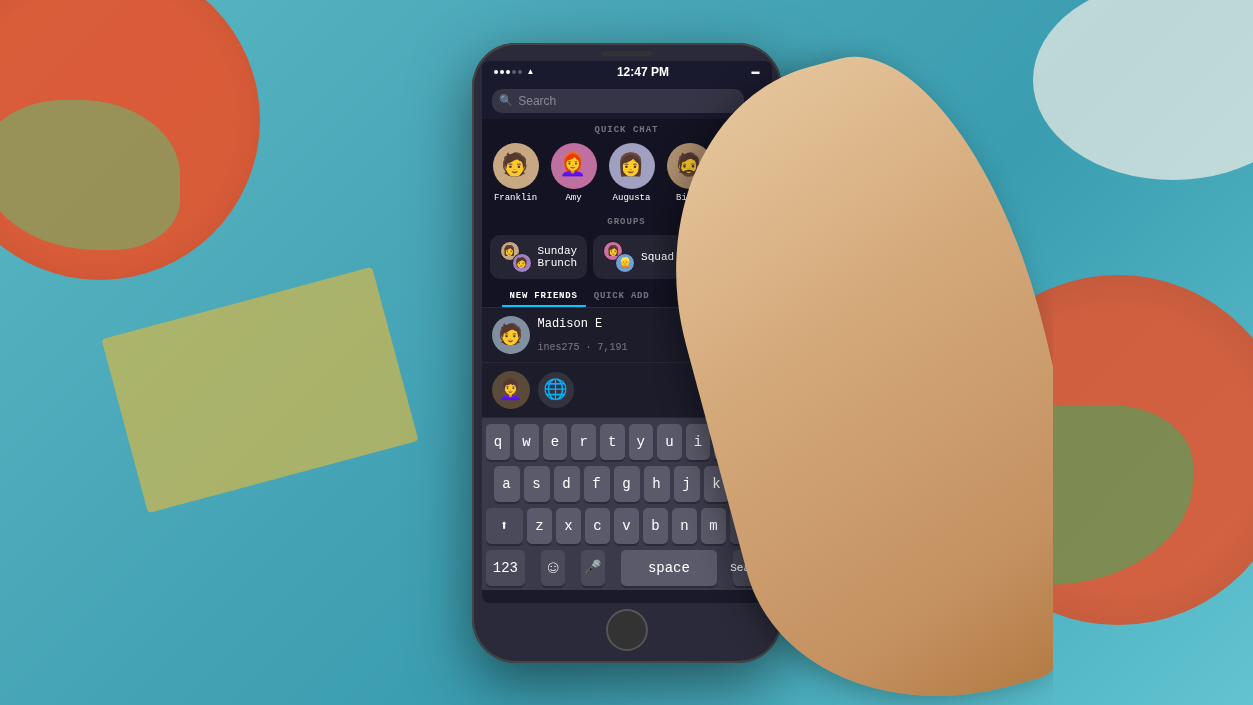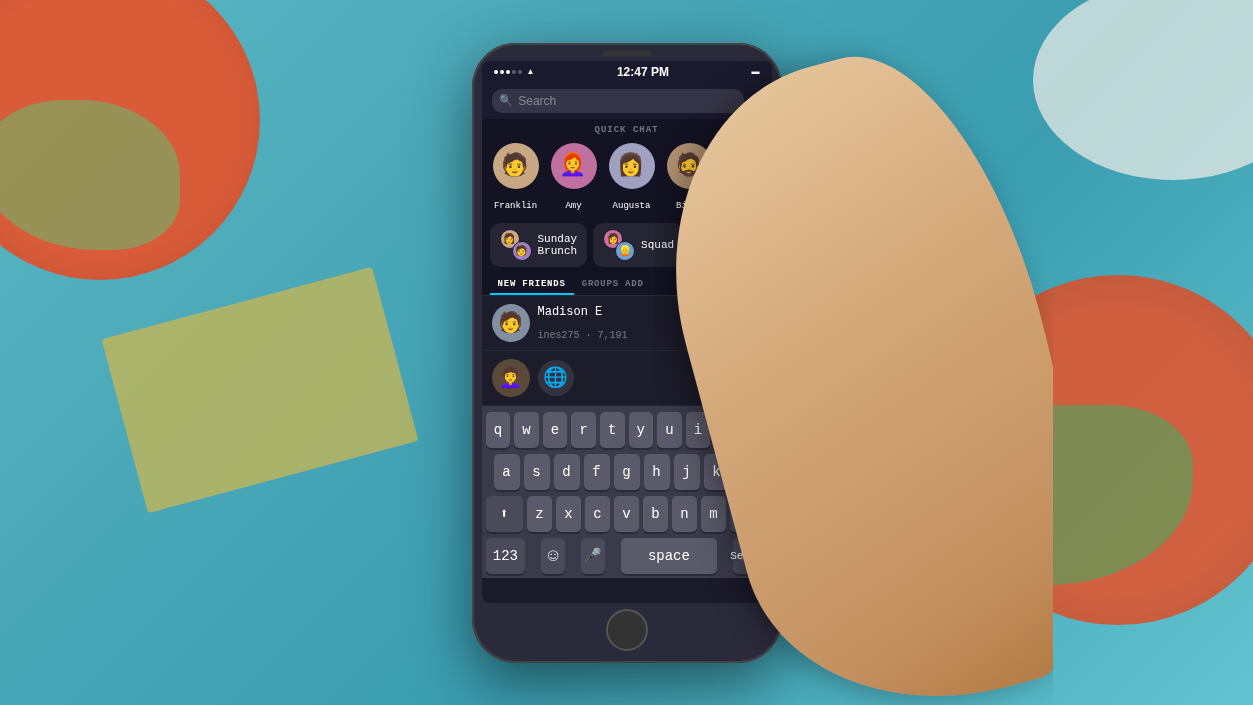--- a/index.html
+++ b/index.html
@@ -211,21 +211,21 @@
       display: flex;
       align-items: center;
       justify-content: center;
       font-size: 22px;
       overflow: hidden;
     }
 
     .contact-name {
       font-size: 9px;
       color: white;
-      margin-top: 12px;
+      margin-top: 4px;
       text-align: center;
     }
 
     
     .groups-row {
       display: flex;
       padding: 4px 8px 8px;
       gap: 6px;
       overflow: hidden;
     }
@@ -266,21 +266,21 @@
     .group-name {
       font-size: 11px;
       color: white;
       font-weight: 500;
     }
 
     
     .tabs-row {
       display: flex;
       border-bottom: 1px solid rgba(255,255,255,0.1);
-      padding: 0 8px;
+      padding: 0 20px;
     }
 
     .tab-item {
       font-size: 9px;
       color: rgba(255,255,255,0.4);
       padding: 4px 8px;
       letter-spacing: 0.8px;
       font-weight: 600;
       cursor: pointer;
     }
@@ -453,40 +453,41 @@
           <div class="contact-item">
             <div class="contact-avatar" style="background:#a0a0c0;">👩</div>
             <span class="contact-name">Augusta</span>
           </div>
           <div class="contact-item">
             <div class="contact-avatar" style="background:#b09070;">🧔</div>
             <span class="contact-name">Billy</span>
           </div>
         </div>
 
+        <div class="section-label">GROUPS</div>
         <div class="groups-row">
           <div class="group-item">
             <div class="group-avatars">
               <div class="group-avatar-small" style="background:#c8a882;">👩</div>
               <div class="group-avatar-small" style="background:#a080c0; bottom:0;right:0;top:auto;left:auto;">🧑</div>
             </div>
             <span class="group-name">Sunday<br>Brunch</span>
           </div>
           <div class="group-item">
             <div class="group-avatars">
               <div class="group-avatar-small" style="background:#d070a0;">👩</div>
               <div class="group-avatar-small" style="background:#70a0d0;bottom:0;right:0;top:auto;left:auto;">👱</div>
             </div>
             <span class="group-name">Squad</span>
           </div>
         </div>
 
         <div class="tabs-row">
           <div class="tab-item active">NEW FRIENDS</div>
-          <div class="tab-item">GROUPS ADD</div>
+          <div class="tab-item">QUICK ADD</div>
         </div>
 
         <div class="friend-item">
           <div class="friend-avatar" style="background:#8090a0;">🧑</div>
           <div class="friend-info">
             <div class="friend-name">Madison E</div>
             <div class="friend-sub">ines275 · 7,191</div>
           </div>
           <div class="friend-action">
             <span style="color:rgba(255,255,255,0.7);font-size:14px;">＋</span>

